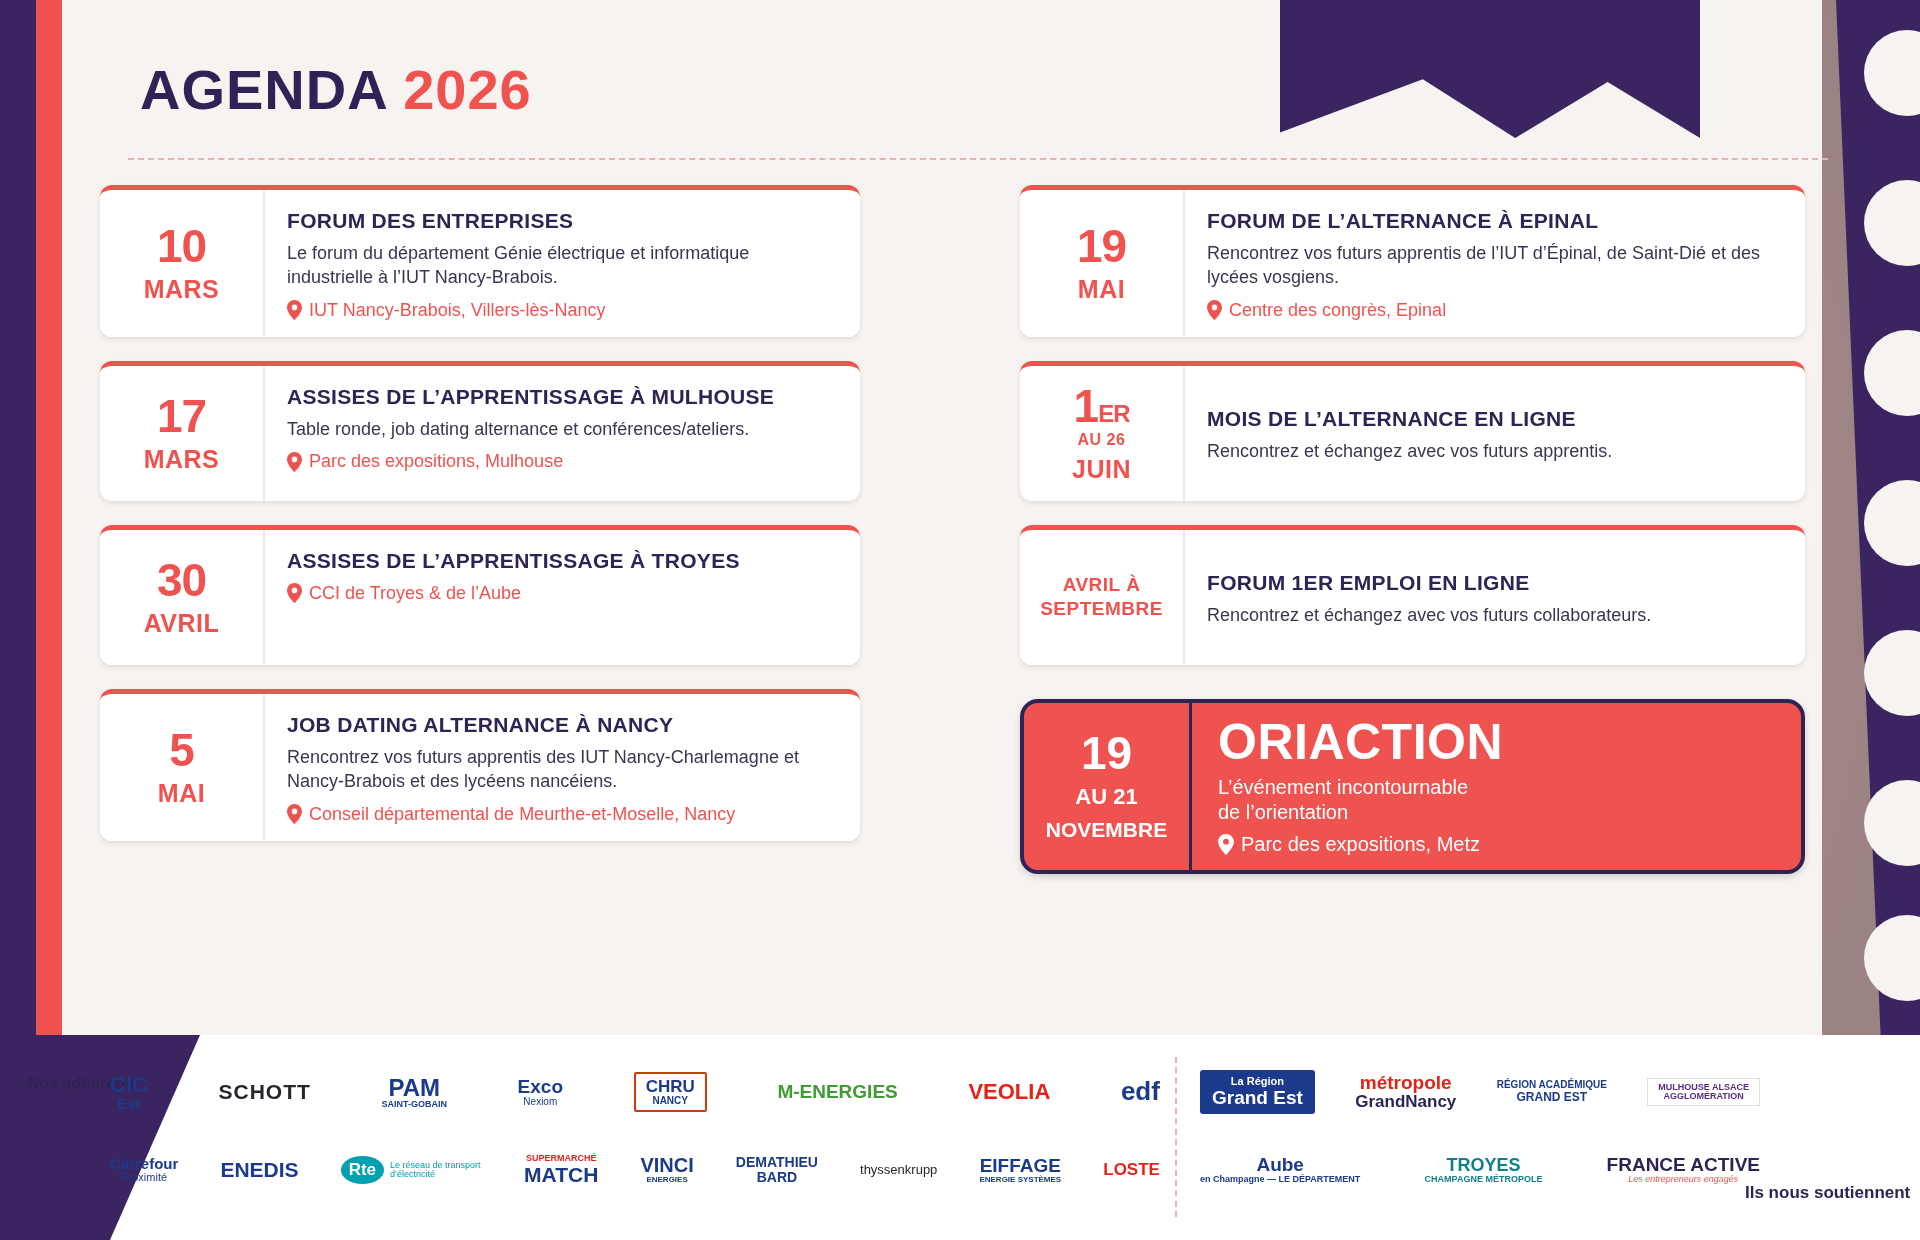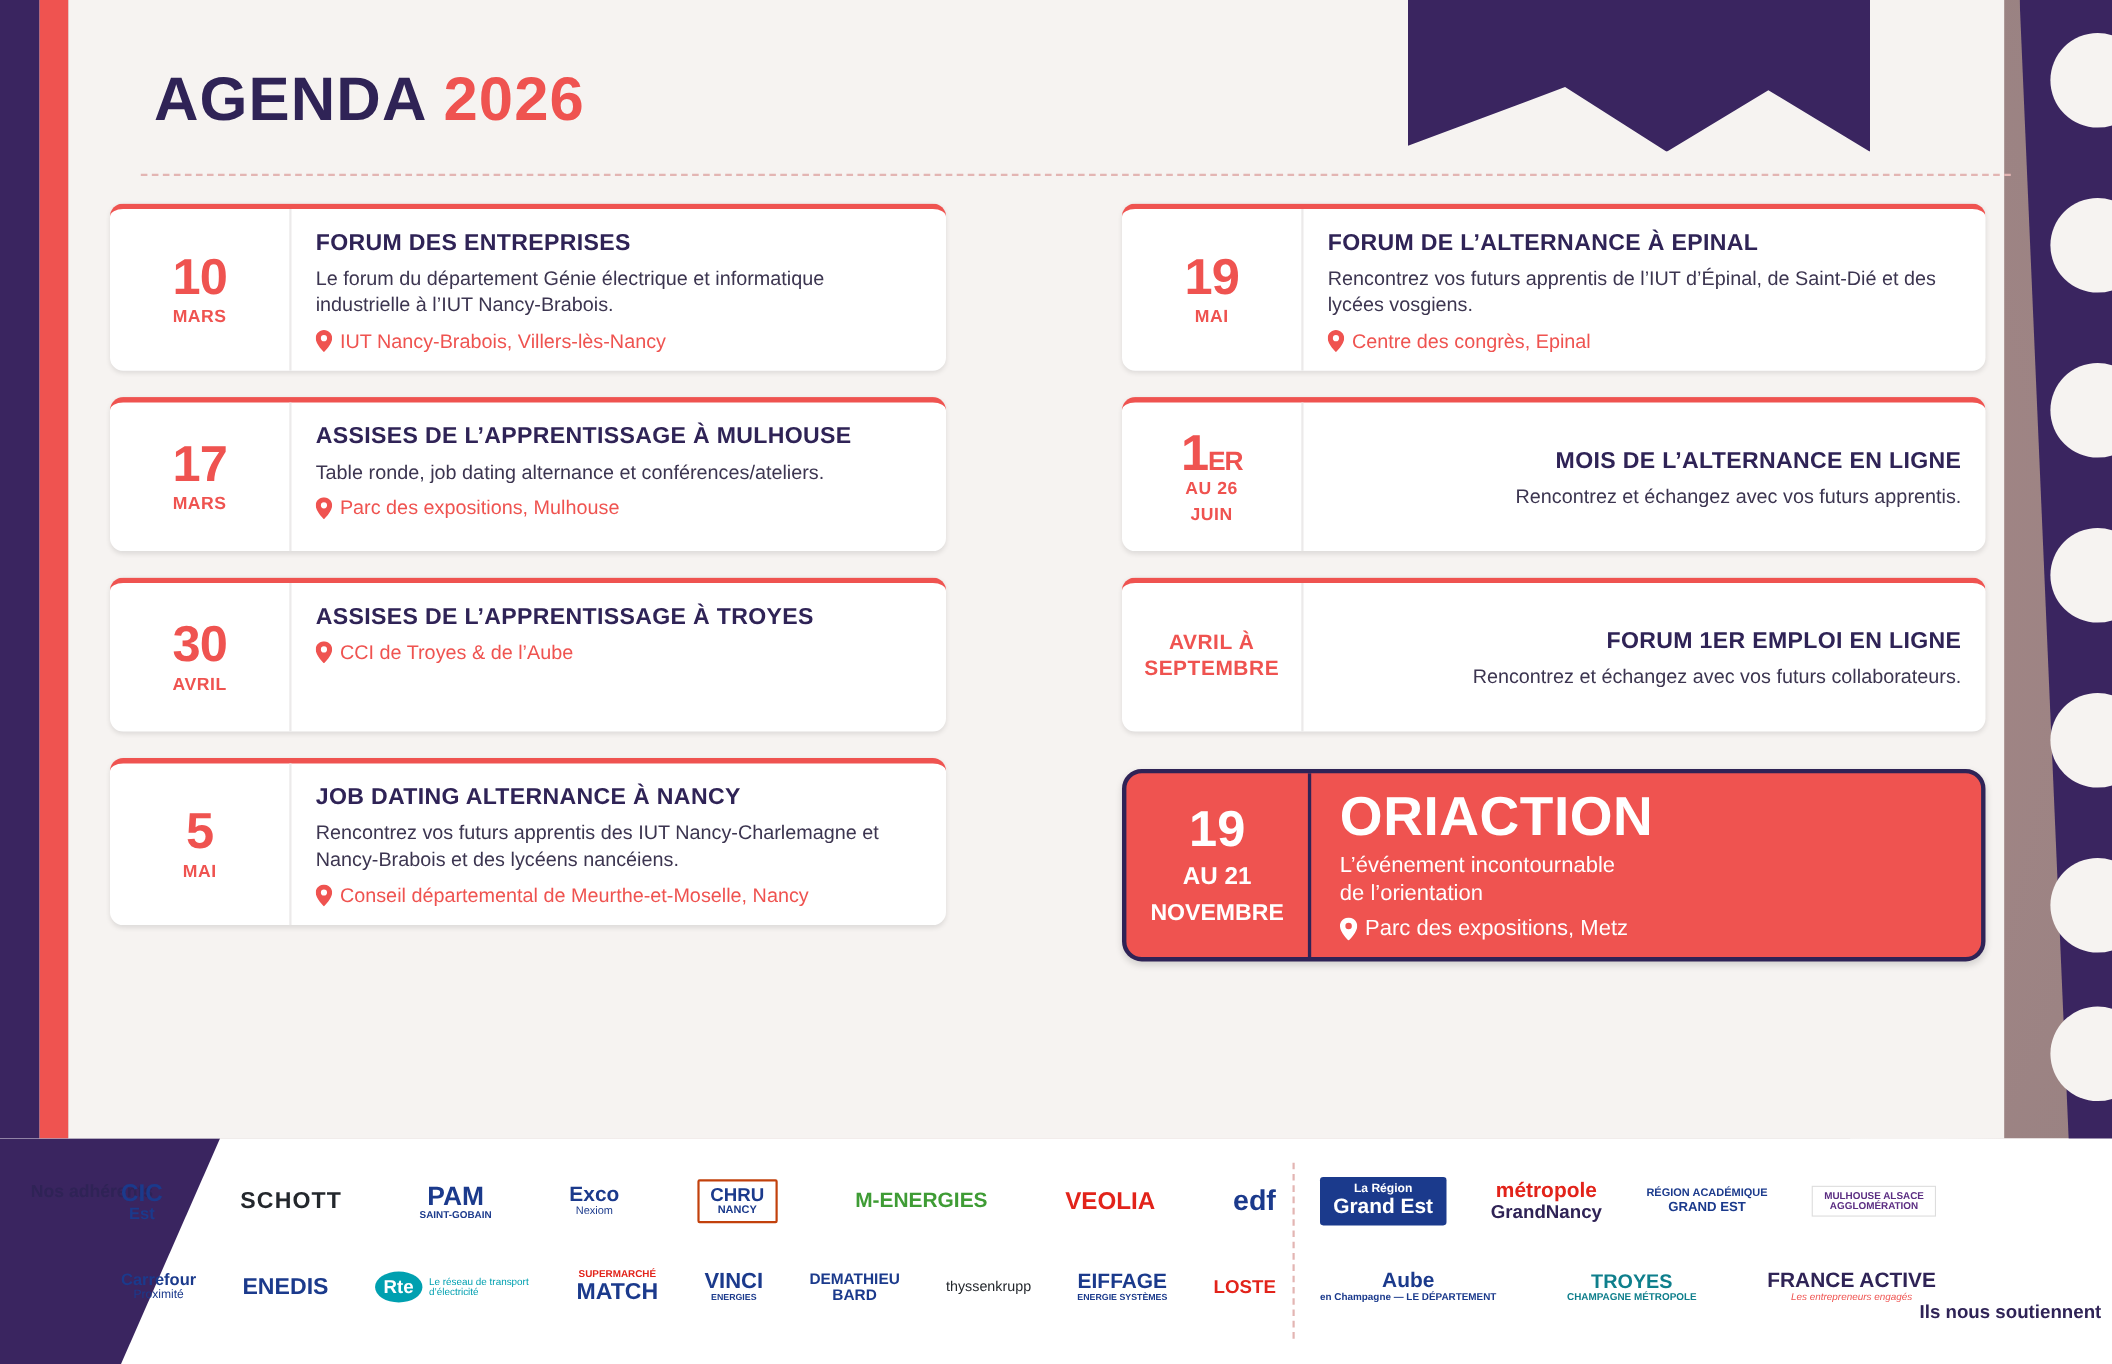--- a/index.html
+++ b/index.html
@@ -97,40 +97,40 @@
   .card .day {
     font-size: 46px; font-weight: 800; color: #ef5350; line-height: 1;
     letter-spacing: -1px;
   }
   .card .day small { font-size: 24px; font-weight: 800; }
   .card .sub {
     font-size: 16px; font-weight: 700; color: #ef5350;
     letter-spacing: .5px; margin-top: 2px;
   }
   .card .month {
-    font-size: 16px; font-weight: 800; color: #ef5350;
+    font-size: 25px; font-weight: 800; color: #ef5350;
     letter-spacing: .5px; margin-top: 6px; text-align: center;
   }
   .card .range-only {
     font-size: 19px; font-weight: 800; color: #ef5350;
     letter-spacing: .5px; line-height: 1.3; text-align: center;
   }
   .card .body { padding: 18px 22px 16px 22px; flex: 1; }
   .card h3 {
     font-size: 21px; font-weight: 800; color: #2f2356;
     letter-spacing: .3px; margin-bottom: 8px; line-height: 1.2;
   }
   .card p { font-size: 18px; color: #3c3550; line-height: 1.35; }
   .loc {
     display: flex; align-items: center; gap: 7px;
     margin-top: 10px; font-size: 18px; color: #ef5350;
   }
   .pin { flex: 0 0 auto; }
 
-  .card.centered .body { display: flex; flex-direction: column; justify-content: center; text-align: right; }
+  .card.centered .body { display: flex; flex-direction: column; justify-content: center; }
 
   
   .oriaction {
     margin-top: 34px;
     background: #ef5350;
     border: 4px solid #2f2356;
     border-radius: 18px;
     display: flex;
     min-height: 175px;
     box-shadow: 0 3px 7px rgba(0,0,0,0.15);

